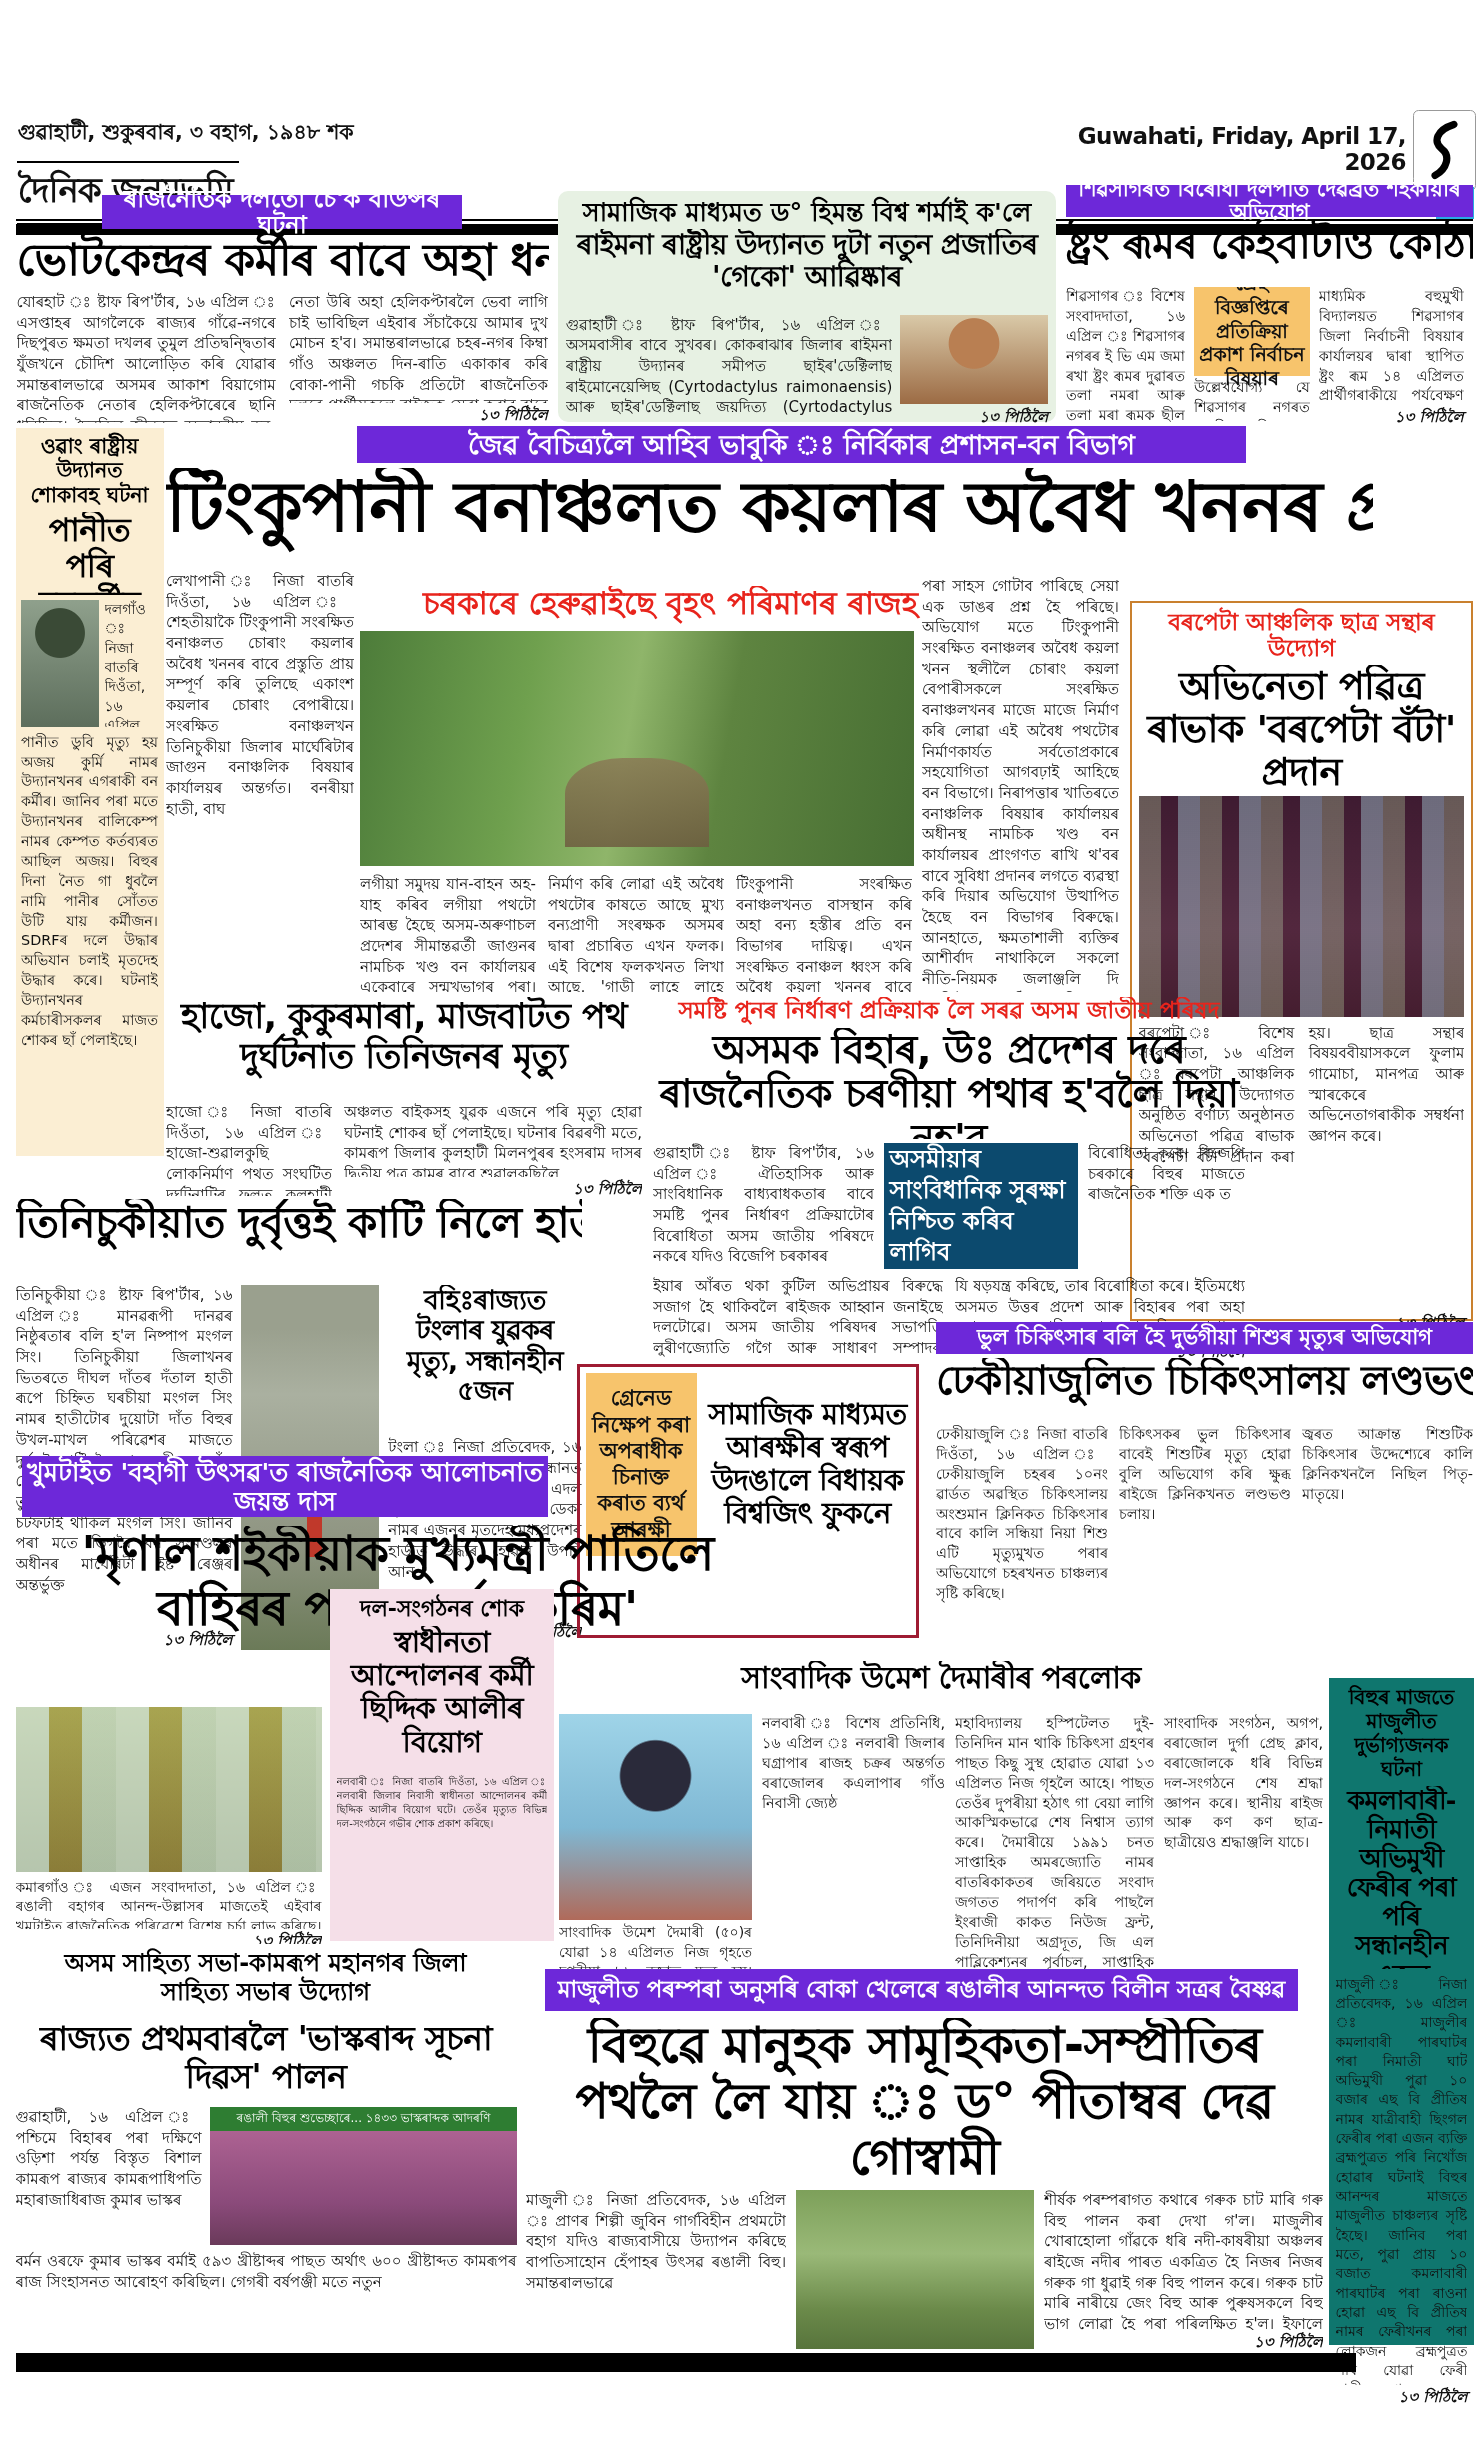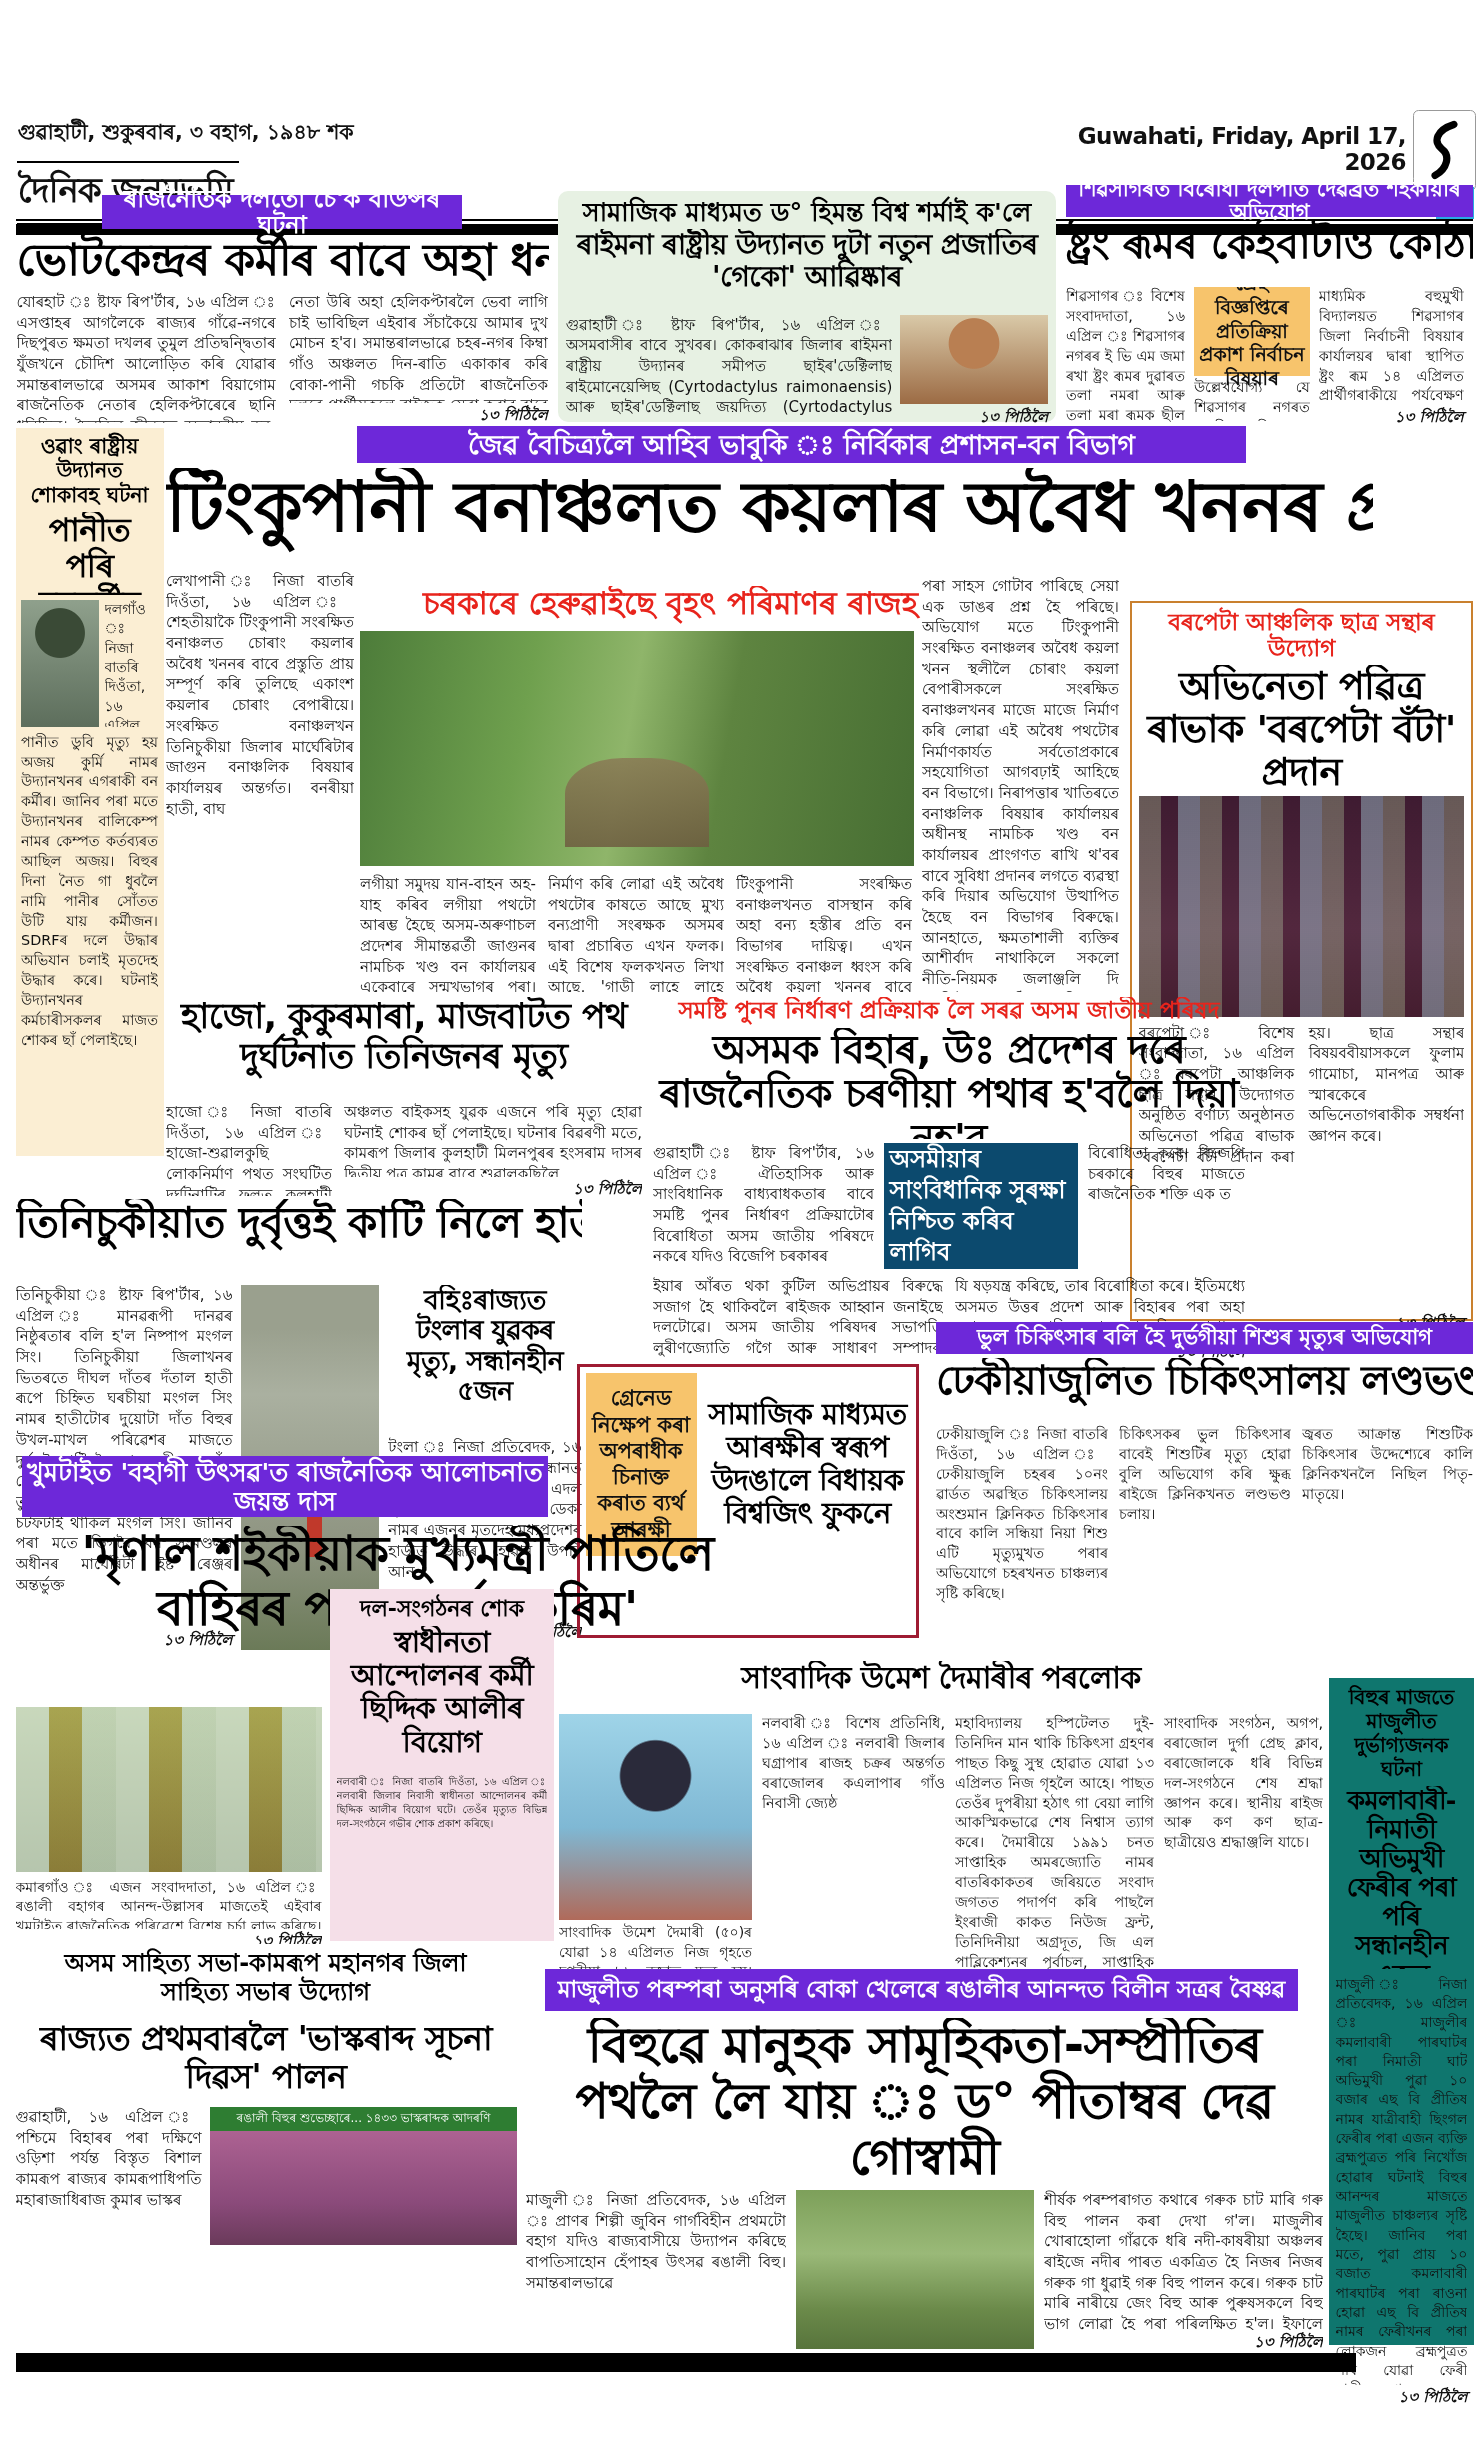--- a/index.html
+++ b/index.html
@@ -212,20 +212,21 @@
   <div class="abs k-black" style="left:55px;top:1949px;width:421px;height:66px;font-size:24px;">অসম সাহিত্য সভা-কামৰূপ মহানগৰ জিলা সাহিত্য সভাৰ উদ্যোগ</div>
   <div class="abs hl" style="left:15.5px;top:2020px;width:501px;height:83px;font-size:33px;overflow:hidden;">ৰাজ্যত প্ৰথমবাৰলৈ 'ভাস্কৰাব্দ সূচনা দিৱস' পালন</div>
   <div class="abs" style="left:15.5px;top:2107px;width:501px;height:138px;overflow:hidden;">
     <div style="display:flex;gap:8.9px;">
       <div class="bd" style="width:186px;height:138px;">গুৱাহাটী, ১৬ এপ্ৰিল ঃ পশ্চিমে বিহাৰৰ পৰা দক্ষিণে ওড়িশা পৰ্যন্ত বিস্তৃত বিশাল কামৰূপ ৰাজ্যৰ কামৰূপাধিপতি মহাৰাজাধিৰাজ কুমাৰ ভাস্কৰ</div>
       <div class="ph" style="flex:1;height:138px;background:linear-gradient(#b86a9a,#8a4a7a 70%,#6a3a5a);">
         <div style="background:#2e7d32;color:#fff;font-size:12px;text-align:center;padding:2.2px 3.3px;">ৰঙালী বিহুৰ শুভেচ্ছাৰে... ১৪৩৩ ভাস্কৰাব্দক আদৰণি</div>
       </div>
     </div>
   </div>
+  <div class="abs bd" style="left:15.5px;top:2251px;width:501px;height:100px;">বৰ্মন ওৰফে কুমাৰ ভাস্কৰ বৰ্মাই ৫৯৩ খ্ৰীষ্টাব্দৰ পাছত অৰ্থাৎ ৬০০ খ্ৰীষ্টাব্দত কামৰূপৰ ৰাজ সিংহাসনত আৰোহণ কৰিছিল। গেগৰী বৰ্ষপঞ্জী মতে নতুন</div>
 
   <div class="abs k-red" style="left:545px;top:1969px;width:753px;height:42px;font-size:23px;">মাজুলীত পৰম্পৰা অনুসৰি বোকা খেলেৰে ৰঙালীৰ আনন্দত বিলীন সত্ৰৰ বৈষ্ণৱ</div>
   <div class="abs hl" style="left:526px;top:2018px;width:797px;height:166px;font-size:49px;overflow:hidden;">বিহুৱে মানুহক সামূহিকতা-সম্প্ৰীতিৰ পথলৈ লৈ যায় ঃ ড° পীতাম্বৰ দেৱ গোস্বামী</div>
   <div class="abs" style="left:526px;top:2190px;width:797px;height:161px;overflow:hidden;">
     <div style="display:flex;gap:10px;">
       <div class="bd" style="width:260px;height:161px;">মাজুলী ঃ নিজা প্ৰতিবেদক, ১৬ এপ্ৰিল ঃ প্ৰাণৰ শিল্পী জুবিন গাৰ্গবিহীন প্ৰথমটো বহাগ যদিও ৰাজ্যবাসীয়ে উদ্যাপন কৰিছে বাপতিসাহোন হেঁপাহৰ উৎসৱ ৰঙালী বিহু। সমান্তৰালভাৱে</div>
       <div class="ph" style="width:238px;height:159px;background:linear-gradient(#7da05a,#9ab978 40%,#6b8a4a 75%,#57743c);"></div>
       <div style="flex:1;">
         <div class="bd" style="height:140px;">শীৰ্ষক পৰম্পৰাগত কথাৰে গৰুক চাট মাৰি গৰু বিহু পালন কৰা দেখা গ'ল। মাজুলীৰ খোৰাহোলা গাঁৱকে ধৰি নদী-কাষৰীয়া অঞ্চলৰ ৰাইজে নদীৰ পাৰত একত্ৰিত হৈ নিজৰ নিজৰ গৰুক গা ধুৱাই গৰু বিহু পালন কৰে। গৰুক চাট মাৰি নাৰীয়ে জেং বিহু আৰু পুৰুষসকলে বিহু ভাগ লোৱা হৈ পৰা পৰিলক্ষিত হ'ল। ইফালে কালি মাজুলীৰ সত্ৰত আৰু গাঁৱে গাঁৱে বোকাখেল সিজনক বোকা সানি পৰম্পৰা অক্ষুণ্ণ ৰাখে। আটী সত্ৰ, বেঙেনাআটী সত্ৰ, গড়মূৰ সত্ৰৰ বৈষ্ণৱসকলেও বৈষ্ণৱসকলৰ মাজতে বোকা সানি বোকা খেলৰ আনন্দ লোৱা মানুহৰ বিহুৰ দিনা মাজুলীৰ</div>
         <div class="end">১৩ পিঠিলৈ</div>

